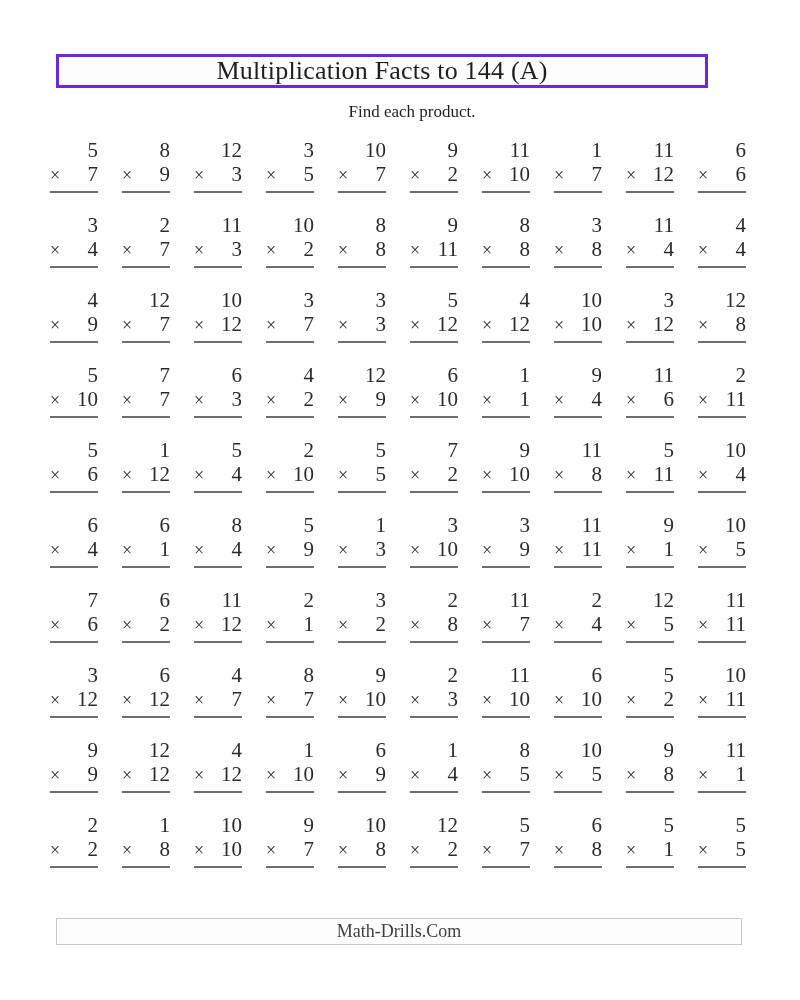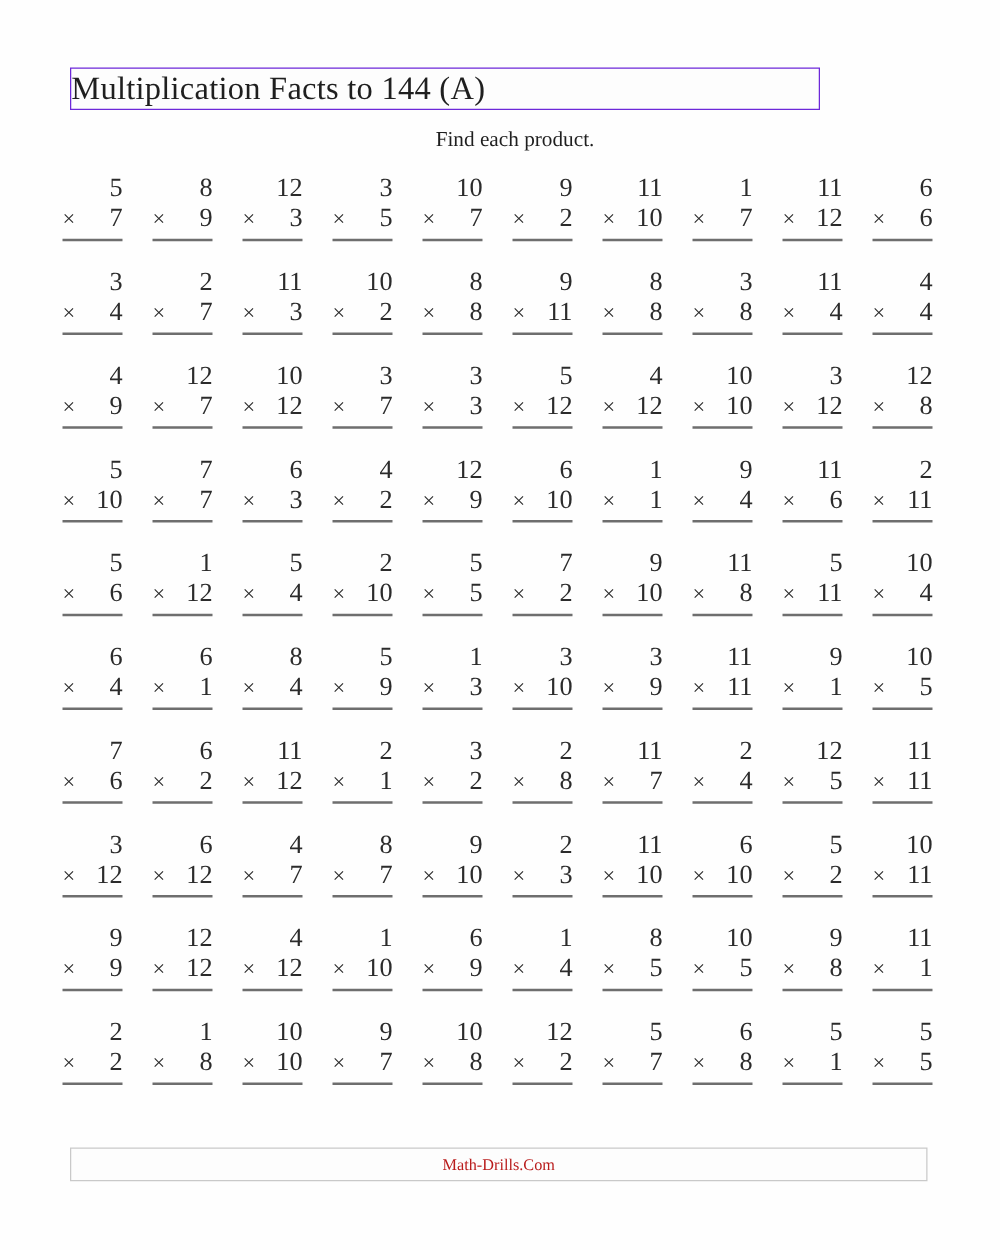--- a/index.html
+++ b/index.html
@@ -13,27 +13,27 @@
     height: 1000px;
     background: #fefefe;
     font-family: "Liberation Serif", "DejaVu Serif", serif;
     color: #2e2e2e;
     overflow: hidden;
   }
   .title-box {
     position: absolute;
     left: 56px;
     top: 54px;
-    width: 600px;
+    width: 652px;
     height: 34px;
-    border: 1px solid #6d28d9;
+    border: 3px solid #6d28d9;
     background: #fdfdfd;
     display: flex;
     align-items: center;
-    justify-content: flex-start;
+    justify-content: center;
     box-sizing: border-box;
   }
   .title-box h1 {
     margin: 0;
     font-size: 26px;
     font-weight: normal;
     letter-spacing: 0.2px;
     color: #1f1f1f;
   }
   .subtitle {
@@ -92,22 +92,22 @@
     width: 686px;
     height: 27px;
     border: 1px solid #c9c9c9;
     background: #fdfdfd;
     display: flex;
     align-items: center;
     justify-content: center;
     box-sizing: border-box;
   }
   .footer-box span {
-    font-size: 13px;
-    color: #b91c1c;
+    font-size: 18px;
+    color: #404040;
   }
 </style>
 </head>
 <body>
 
 <div class="page">
 
   <div class="title-box">
     <h1>Multiplication Facts to 144 (A)</h1>
   </div>

